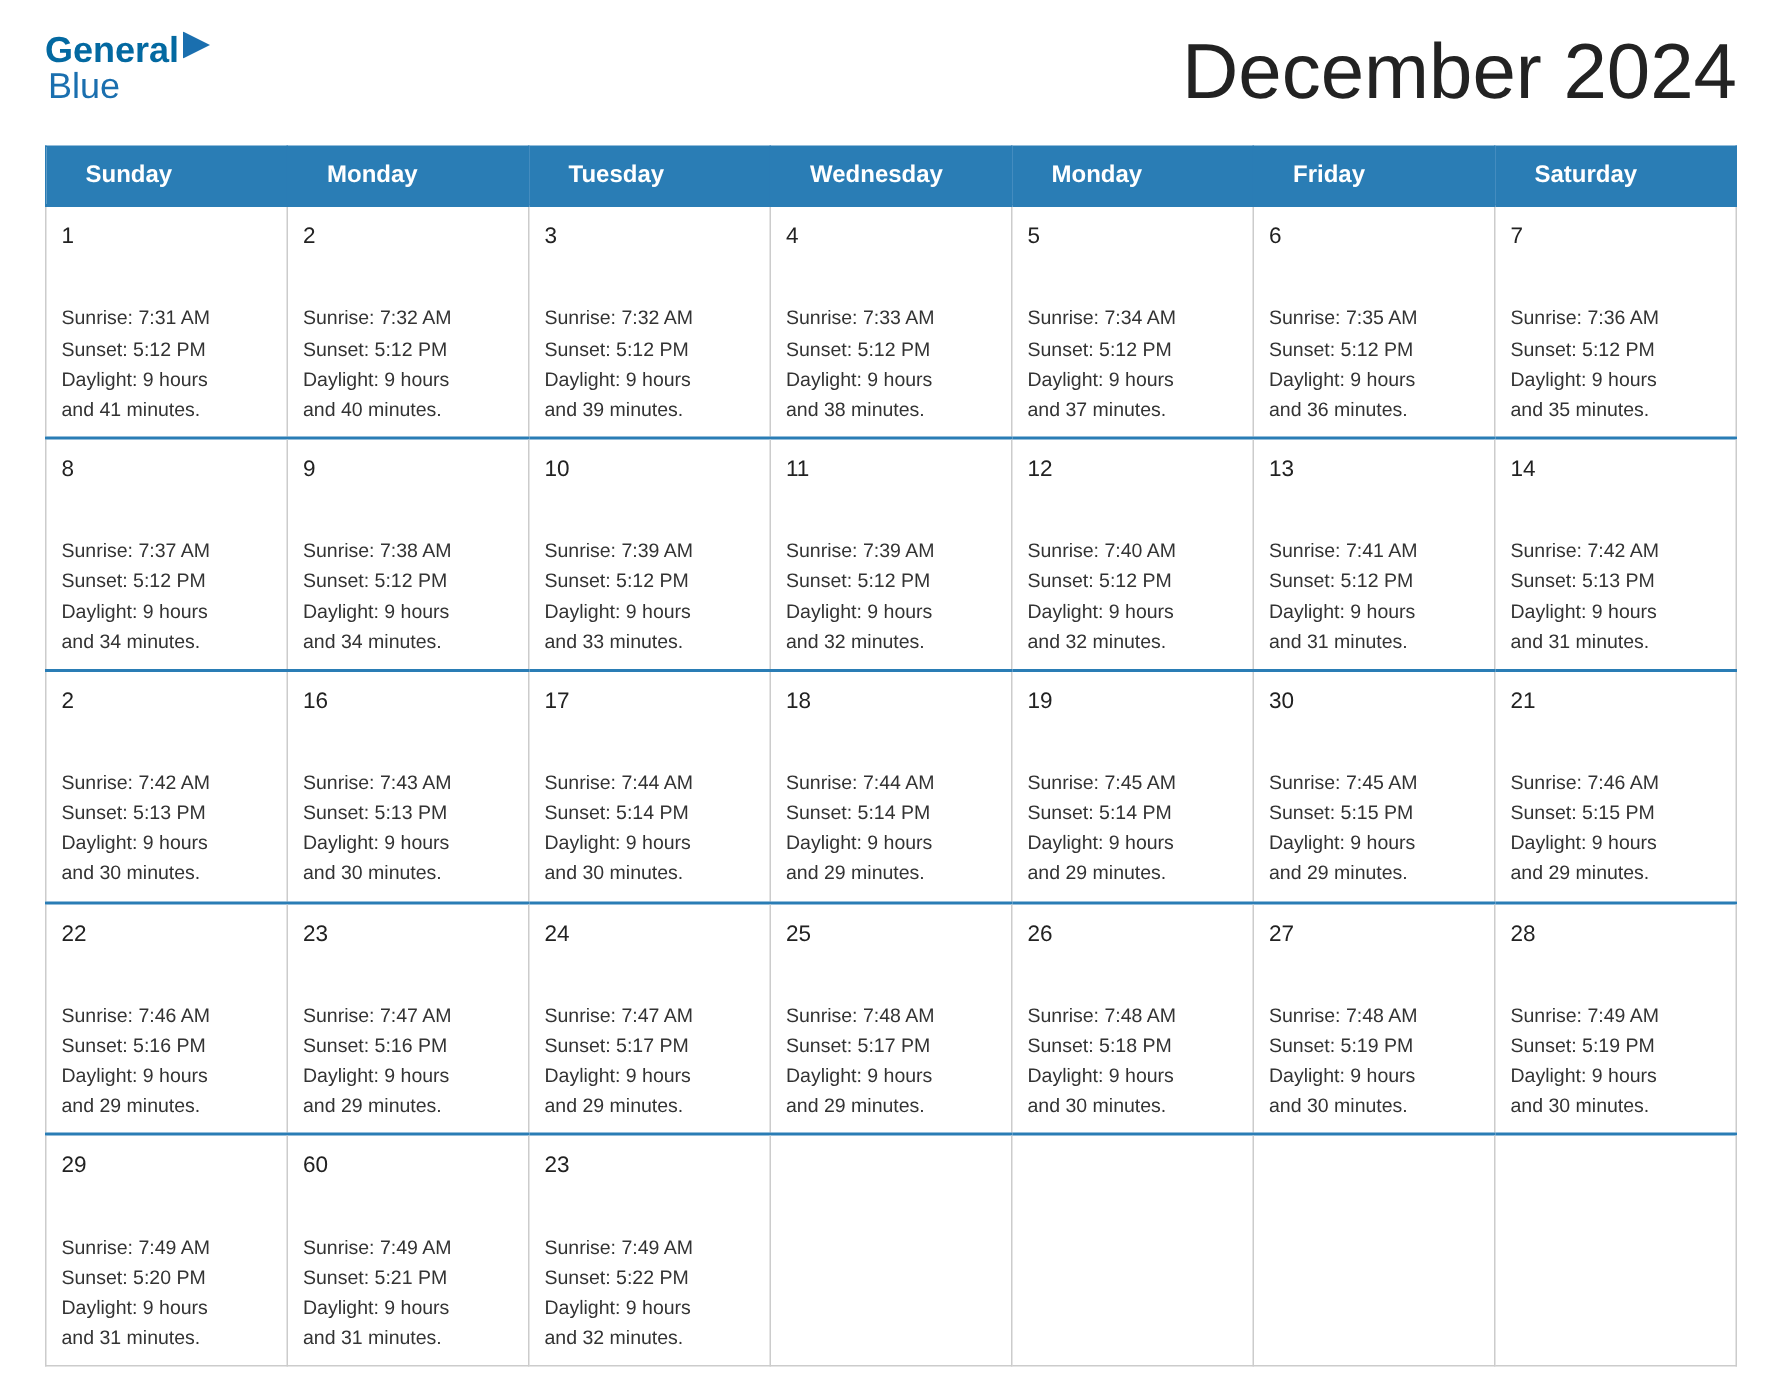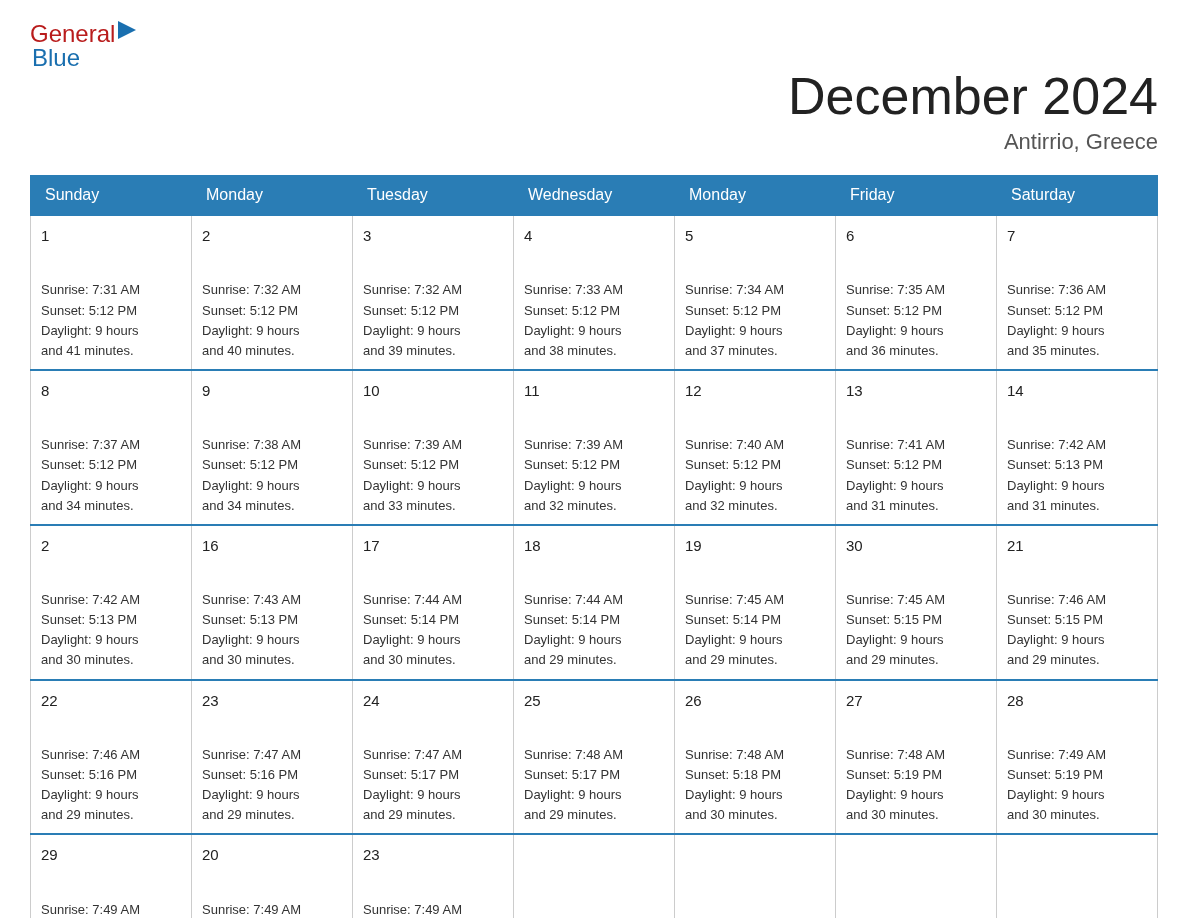--- a/index.html
+++ b/index.html
@@ -19,22 +19,21 @@
     .logo-wrapper {
       display: flex;
       flex-direction: column;
       align-items: flex-start;
     }
     .logo-line1 {
       display: flex;
       align-items: center;
     }
     .title-section {
-      text-align: right;
-      margin-top: 48px;
+      text-align: left;
     }
     .main-title {
       font-size: 52px;
       font-weight: normal;
       color: #222;
       line-height: 1.1;
     }
     .subtitle {
       font-size: 22px;
       color: #555;
@@ -44,22 +43,22 @@
       width: 100%;
       border-collapse: collapse;
       table-layout: fixed;
     }
     thead tr {
       background-color: #2a7db5;
     }
     thead th {
       color: #fff;
       font-size: 16px;
-      font-weight: normal;
-      padding: 10px 14px;
+      font-weight: bold;
+      padding: 10px 26px;
       text-align: left;
       border: 1px solid #2a7db5;
     }
     tbody tr {
       background-color: #fff;
     }
     tbody tr:nth-child(even) {
       background-color: #fff;
     }
     tbody td {
@@ -87,32 +86,31 @@
     td.empty {
       border-top: 2px solid #2a7db5;
     }
   </style>
 </head>
 <body>
 
 <div class="header">
   <div class="logo-wrapper">
     <div class="logo-line1">
-      <span style="font-size:24px;font-weight:normal;color:#b91c1c;">General</span>
+      <span style="font-size:24px;font-weight:bold;color:#0369a1;">General</span>
       <span style="display:inline-block;margin-left:3px;vertical-align:middle;position:relative;top:-2px;">
         <svg width="18" height="18" viewBox="0 0 18 18">
             <polygon points="0,0 18,9 0,18" fill="#1a6faf"></polygon>
           </svg>
       </span>
     </div>
     <div style="font-size:24px;font-weight:normal;color:#1a6faf;margin-top:-4px;margin-left:2px;">Blue</div>
   </div>
   <div class="title-section">
     <div class="main-title">December 2024</div>
-    <div class="subtitle">Antirrio, Greece</div>
   </div>
 </div>
 
 <table>
   <thead>
     <tr>
     <th>Sunday</th>
         <th>Monday</th>
         <th>Tuesday</th>
         <th>Wednesday</th>
@@ -241,21 +239,21 @@
           <span class="day-num">28</span>
           <div class="day-info">Sunrise: 7:49 AM<br>Sunset: 5:19 PM<br>Daylight: 9 hours<br>and 30 minutes.</div>
         </td>
       </tr>
       <tr>
         <td>
           <span class="day-num">29</span>
           <div class="day-info">Sunrise: 7:49 AM<br>Sunset: 5:20 PM<br>Daylight: 9 hours<br>and 31 minutes.</div>
         </td>
         <td>
-          <span class="day-num">20</span>
+          <span class="day-num">60</span>
           <div class="day-info">Sunrise: 7:49 AM<br>Sunset: 5:21 PM<br>Daylight: 9 hours<br>and 31 minutes.</div>
         </td>
         <td>
           <span class="day-num">23</span>
           <div class="day-info">Sunrise: 7:49 AM<br>Sunset: 5:22 PM<br>Daylight: 9 hours<br>and 32 minutes.</div>
         </td>
         <td class="empty"></td>
         <td class="empty"></td>
         <td class="empty"></td>
         <td class="empty"></td>

